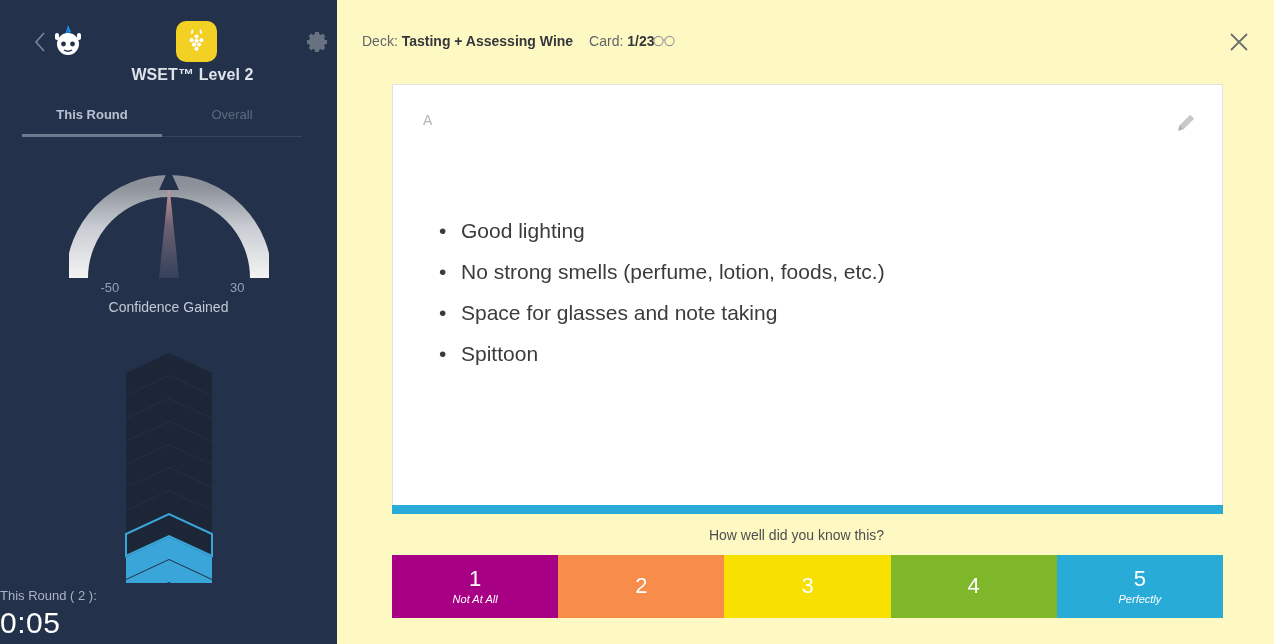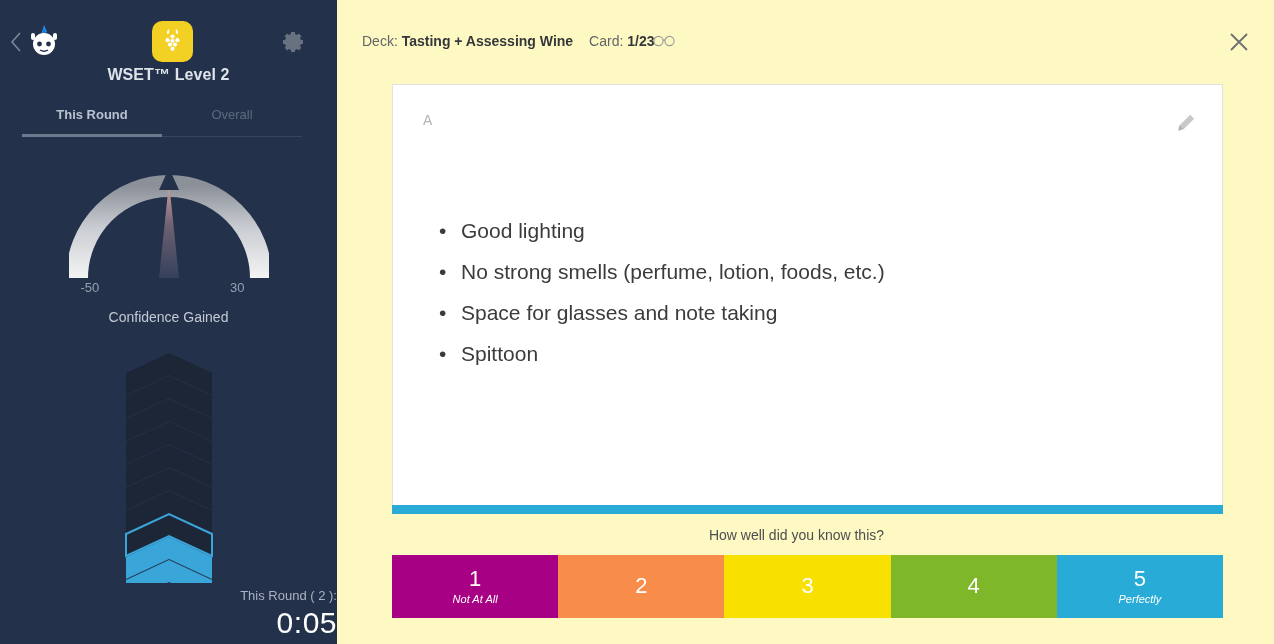--- a/index.html
+++ b/index.html
@@ -10,20 +10,21 @@
     background: #f2f2f2;
   }
   .app { position: relative; width: 1274px; height: 644px; display: flex; }
 
   
   .sidebar {
     width: 337px; height: 644px;
     background: #23314a;
     position: relative;
     flex: 0 0 337px;
+    padding-left: 24px;
   }
   .sb-top { position: relative; height: 100px; }
   .back-chevron {
     position: absolute; left: 8px; top: 30px;
     width: 16px; height: 24px;
     cursor: pointer;
   }
   .mascot {
     position: absolute; left: 28px; top: 25px;
     width: 32px; height: 34px; cursor: pointer;
@@ -67,37 +68,37 @@
   }
   .gauge-svg { display: block; margin: 0 auto; }
   .gauge-ticks {
     position: relative; width: 200px; margin: 0 auto;
     height: 18px;
   }
   .tick-left, .tick-right {
     position: absolute; top: 0;
     font-size: 13px; color: #97a1b1;
   }
-  .tick-left { left: 12px; }
+  .tick-left { left: 32px; }
   .tick-right { right: 24px; }
   .gauge-label {
-    margin-top: 11px;
+    margin-top: 1px;
     font-size: 14px; color: #c3cad6;
   }
 
   
   .chev-stack {
     position: absolute; top: 351px; left: 0; width: 337px;
     height: 230px;
   }
   .chev-stack svg { display: block; margin: 0 auto; }
 
   .round-info {
     position: absolute; top: 588px; left: 0; width: 337px;
-    text-align: right;
+    text-align: left;
   }
   .round-label { font-size: 13px; color: #aab3c1; }
   .round-time { font-size: 30px; color: #ffffff; margin-top: 3px; letter-spacing: 0.5px;}
 
   
   .main {
     flex: 1; position: relative;
     background: #fef9c3;
     height: 644px;
   }

